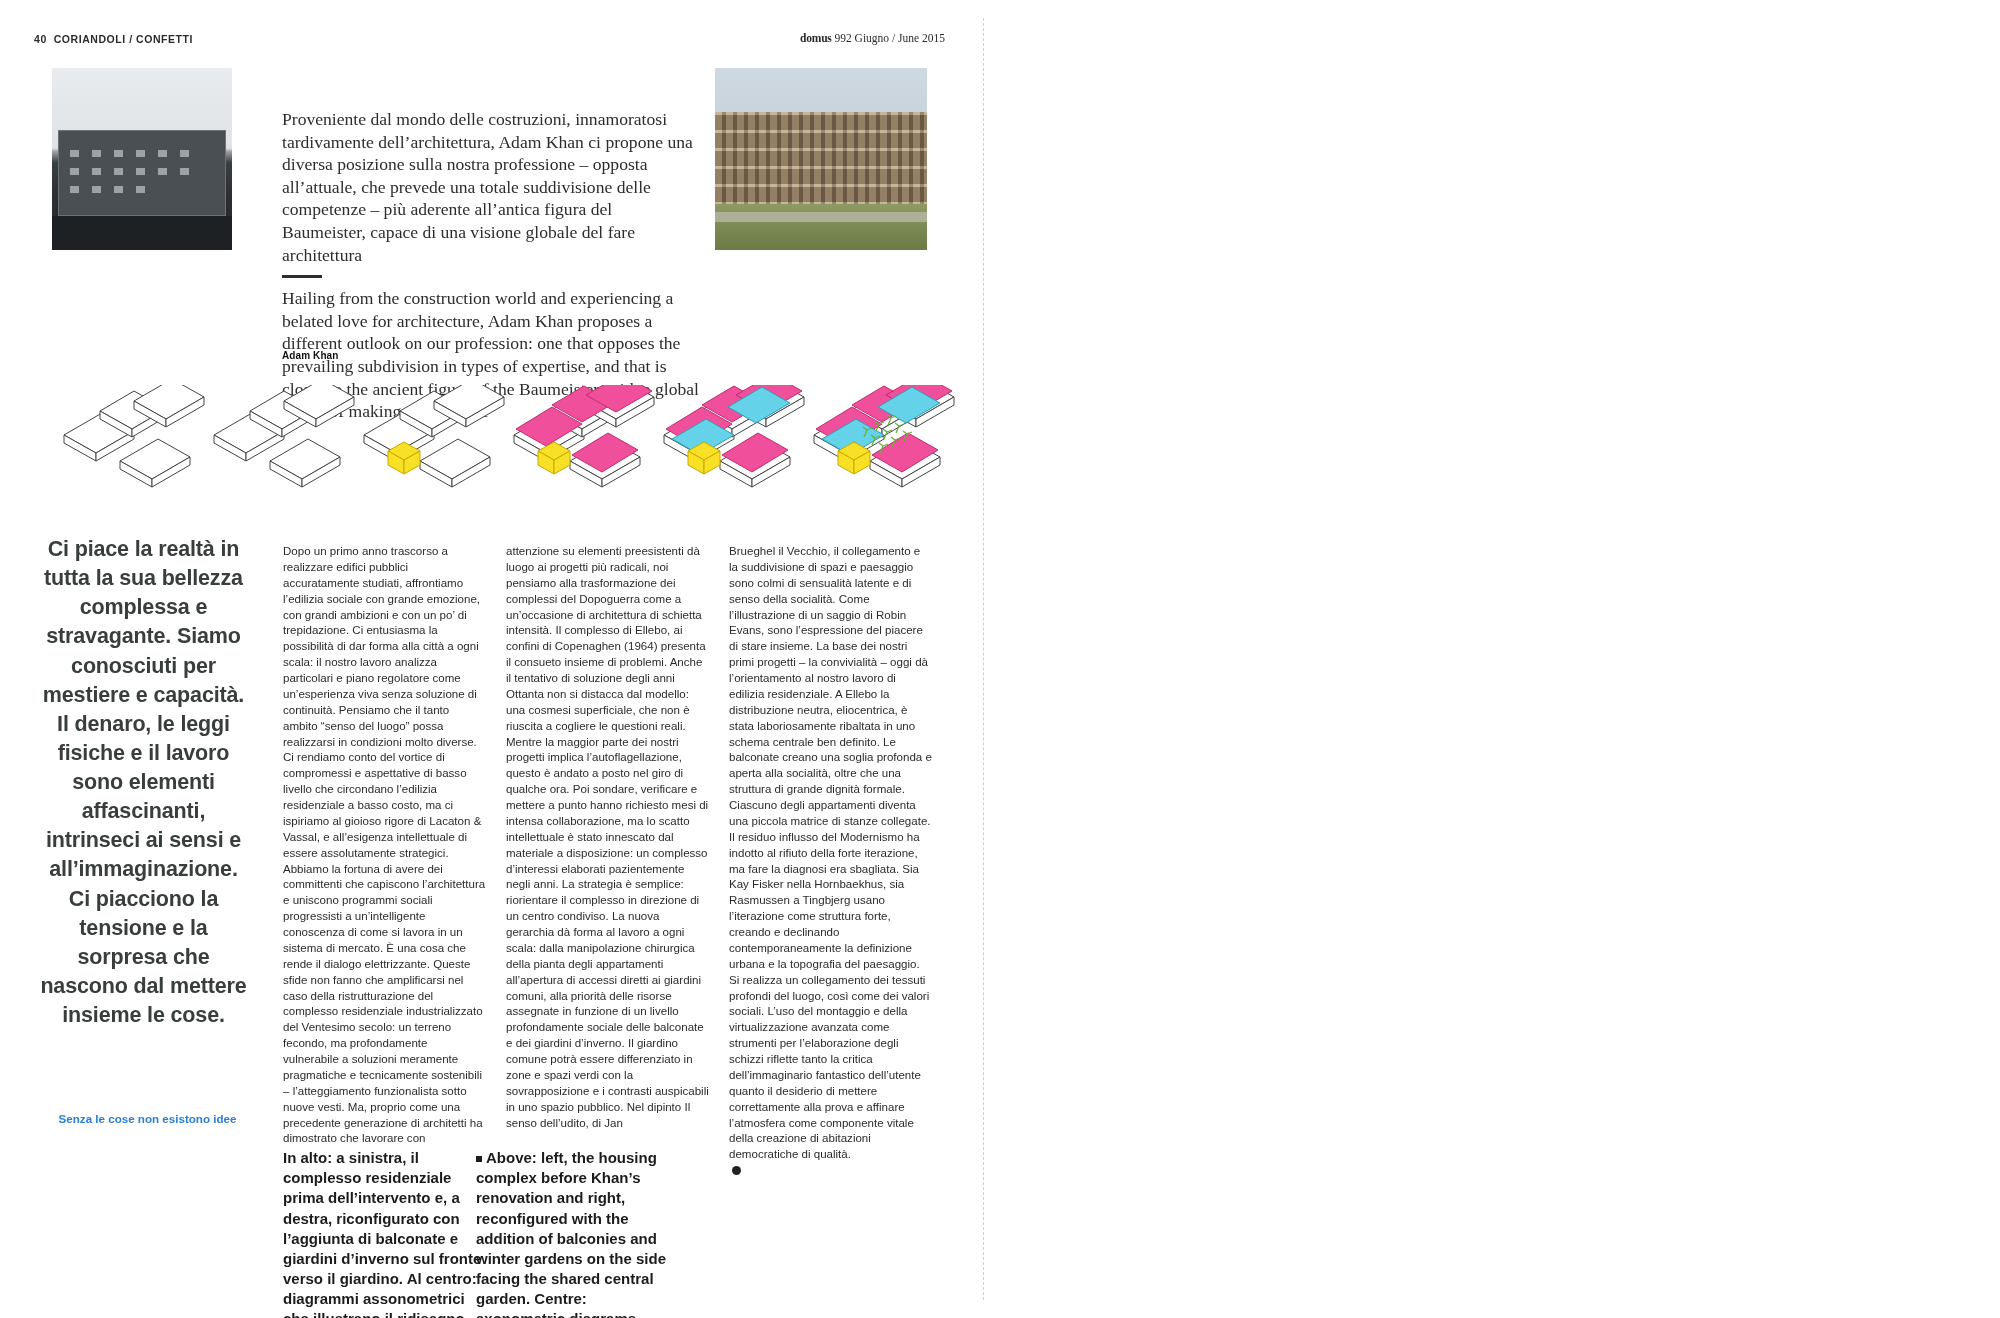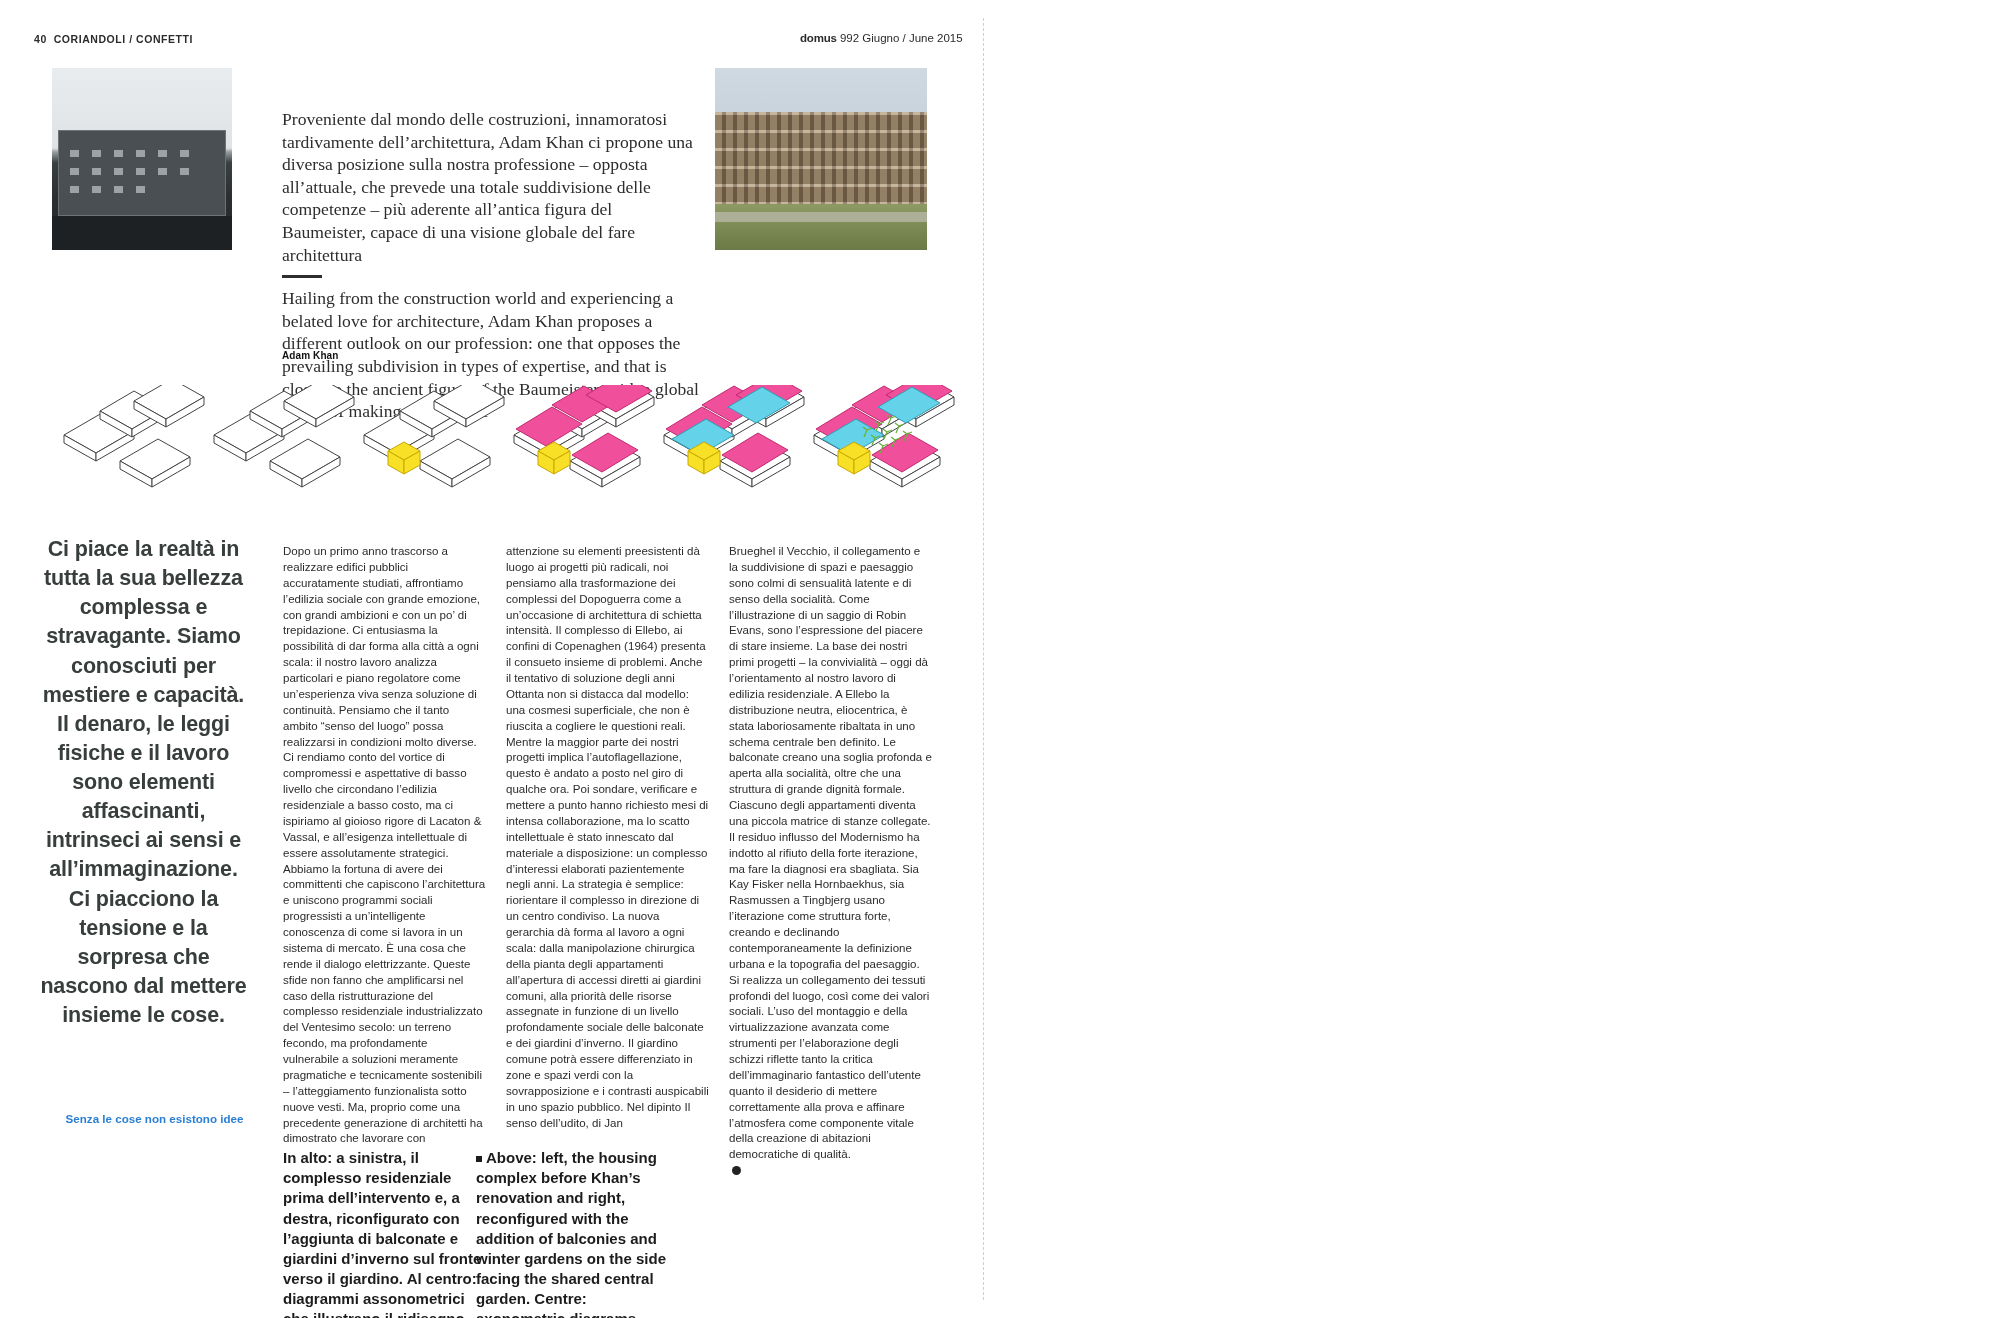--- a/index.html
+++ b/index.html
@@ -44,21 +44,21 @@
   .lede .rule{display:block;width:40px;height:3px;background:#2d2d2d;margin:9px 0 9px 0;}
   .lede .en{display:block;}
   .byline{position:absolute;left:282px;top:350px;font-size:10px;font-weight:700;color:#111;letter-spacing:.1px;}
 
   
   .axo-strip{position:absolute;left:58px;top:385px;width:900px;height:110px;}
 
   
   .pullquote{position:absolute;left:36px;top:535px;width:215px;text-align:center;
      font-size:21.5px;font-weight:700;line-height:1.355;color:#373e3c;letter-spacing:-.15px;}
-  .pq-credit{position:absolute;left:47px;top:1112px;width:215px;text-align:center;
+  .pq-credit{position:absolute;left:40px;top:1112px;width:215px;text-align:center;
      font-size:11.6px;font-weight:700;color:#2a7fd4;}
 
   
   .bodycol{position:absolute;top:544px;width:203px;font-size:11.55px;line-height:1.375;
      color:#2b2b2b;text-align:left;}
   .bodycol p{margin:0;}
   .c1{left:283px;}
   .c2{left:506px;}
   .c3{left:729px;}
   .endmark{display:inline-block;width:9px;height:9px;border-radius:50%;background:#222;
@@ -75,21 +75,21 @@
 
 <div class="spread">
 
   <div class="page page-left">
 
     <div class="runhead" style="left:34px;top:33px;">
       <span>40</span>
       &nbsp;<span>CORIANDOLI / CONFETTI</span>
     </div>
 
-    <div class="domus-head" style="left:800px;top:32px;">
+    <div class="domus-head" style="left:800px;top:32px;font-family:Liberation Serif, serif;">
       <b>domus</b><span> 992 Giugno / June 2015</span>
     </div>
 
     <div class="photo-bw">
       <div class="bld"></div>
       <div class="win" style="left:18px;top:82px;"></div>
         <div class="win" style="left:40px;top:82px;"></div>
       <div class="win" style="left:62px;top:82px;"></div>
         <div class="win" style="left:84px;top:82px;"></div>
       <div class="win" style="left:106px;top:82px;"></div>

